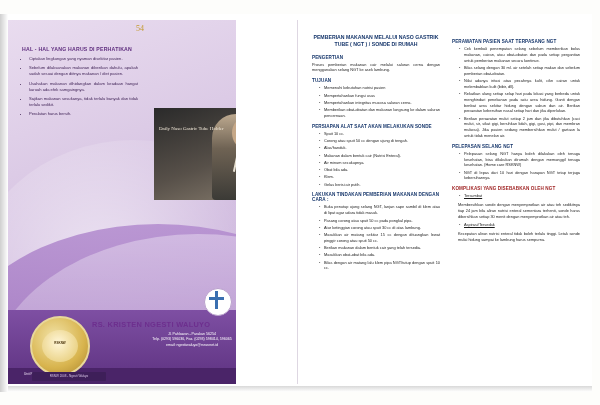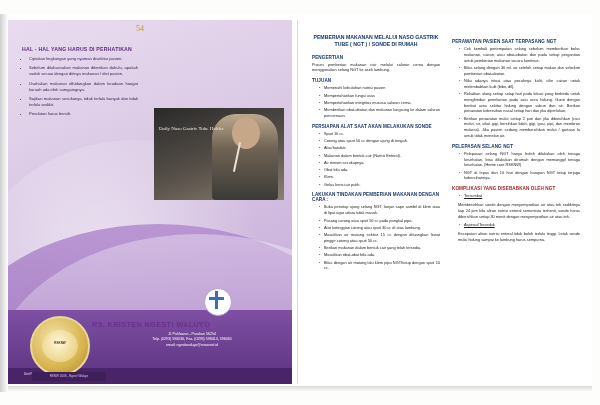--- a/index.html
+++ b/index.html
@@ -3,21 +3,21 @@
 <meta charset="utf-8">
 <style>
   html,body{margin:0;padding:0;background:#ffffff;}
   body{width:600px;height:405px;overflow:hidden;font-family:"Liberation Sans",sans-serif;}
   .page{position:relative;width:600px;height:405px;background:#fdfdfb;}
 
   
   .scan{position:absolute;left:8px;top:14px;width:584px;height:378px;background:#ffffff;}
 
   
-  .leftpanel{position:absolute;left:8px;top:20px;width:284px;height:364px;background:#efe6f2;overflow:hidden;}
+  .leftpanel{position:absolute;left:8px;top:20px;width:228px;height:364px;background:#efe6f2;overflow:hidden;}
   .left-lav{position:absolute;left:0;top:0;width:100%;height:100%;
      background:linear-gradient(160deg,#e9dcef 0%,#dccbe6 35%,#cdb6dd 70%,#c0a4d4 100%);}
   .left-arcs{position:absolute;left:-40px;top:120px;width:330px;height:300px;border-radius:50%;
      background:radial-gradient(circle at 40% 40%, rgba(255,255,255,0.55), rgba(255,255,255,0.0) 60%);}
   .left-wave{position:absolute;left:-60px;bottom:-120px;width:420px;height:280px;border-radius:50% 50% 0 0;
      background:linear-gradient(180deg,#b58fd0,#8e5fb0);opacity:.9;}
   .left-wave2{position:absolute;left:-20px;bottom:-150px;width:420px;height:300px;border-radius:50% 50% 0 0;
      background:linear-gradient(180deg,rgba(255,255,255,.35),rgba(255,255,255,0));}
 
   .footer-bar{position:absolute;left:0;bottom:0;width:288px;height:74px;

